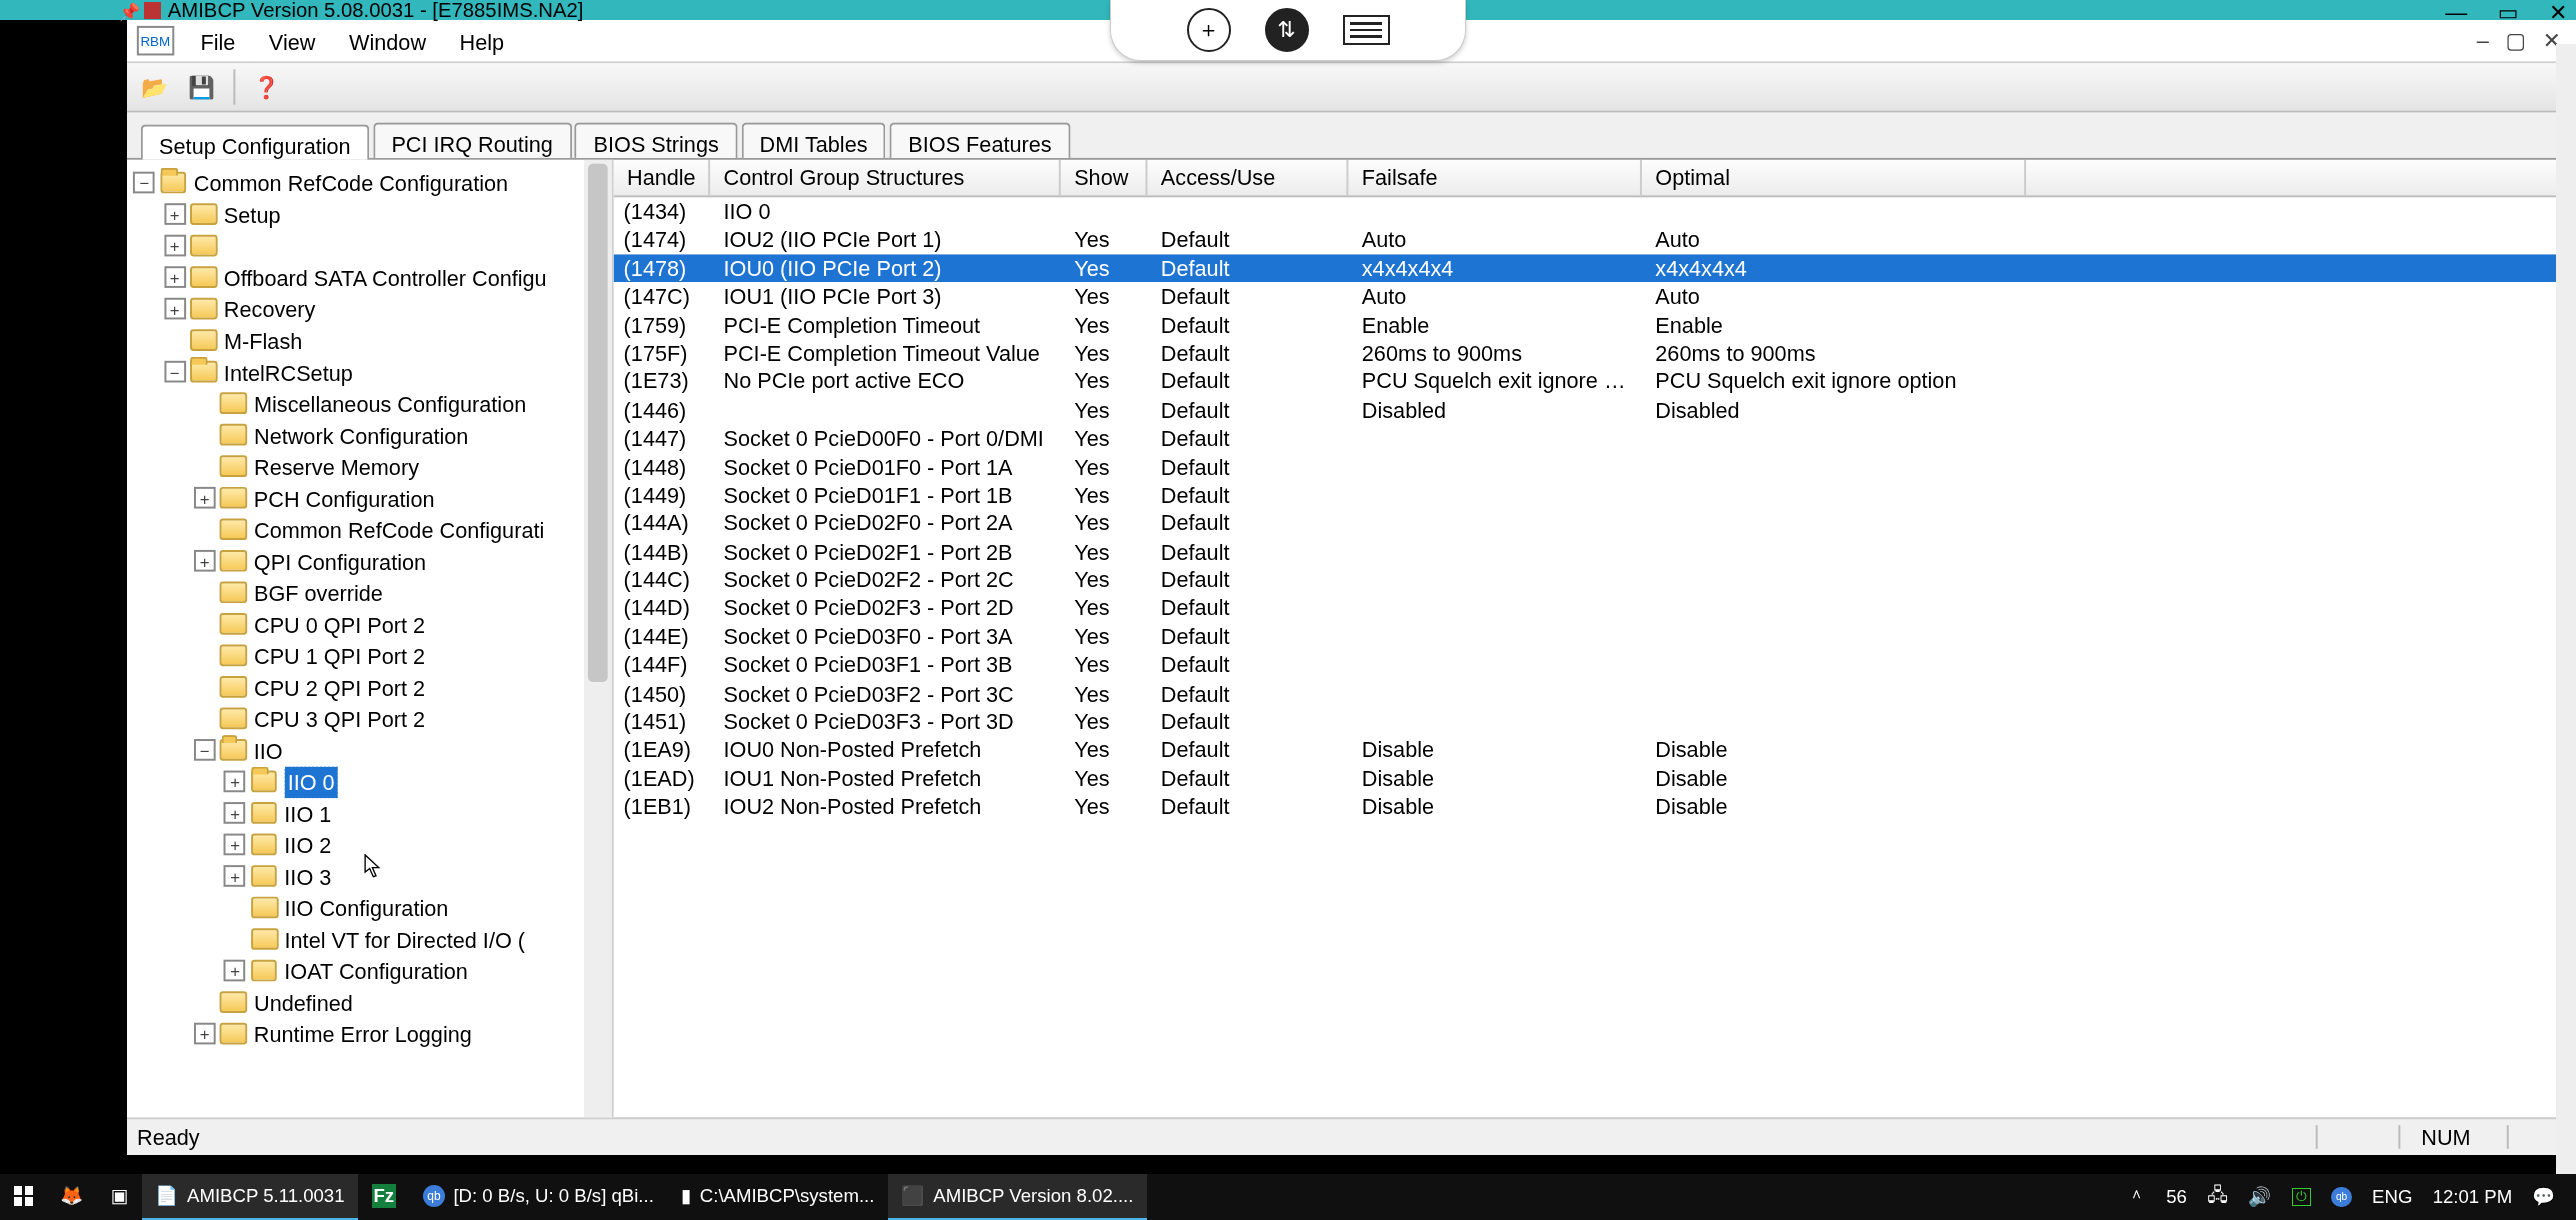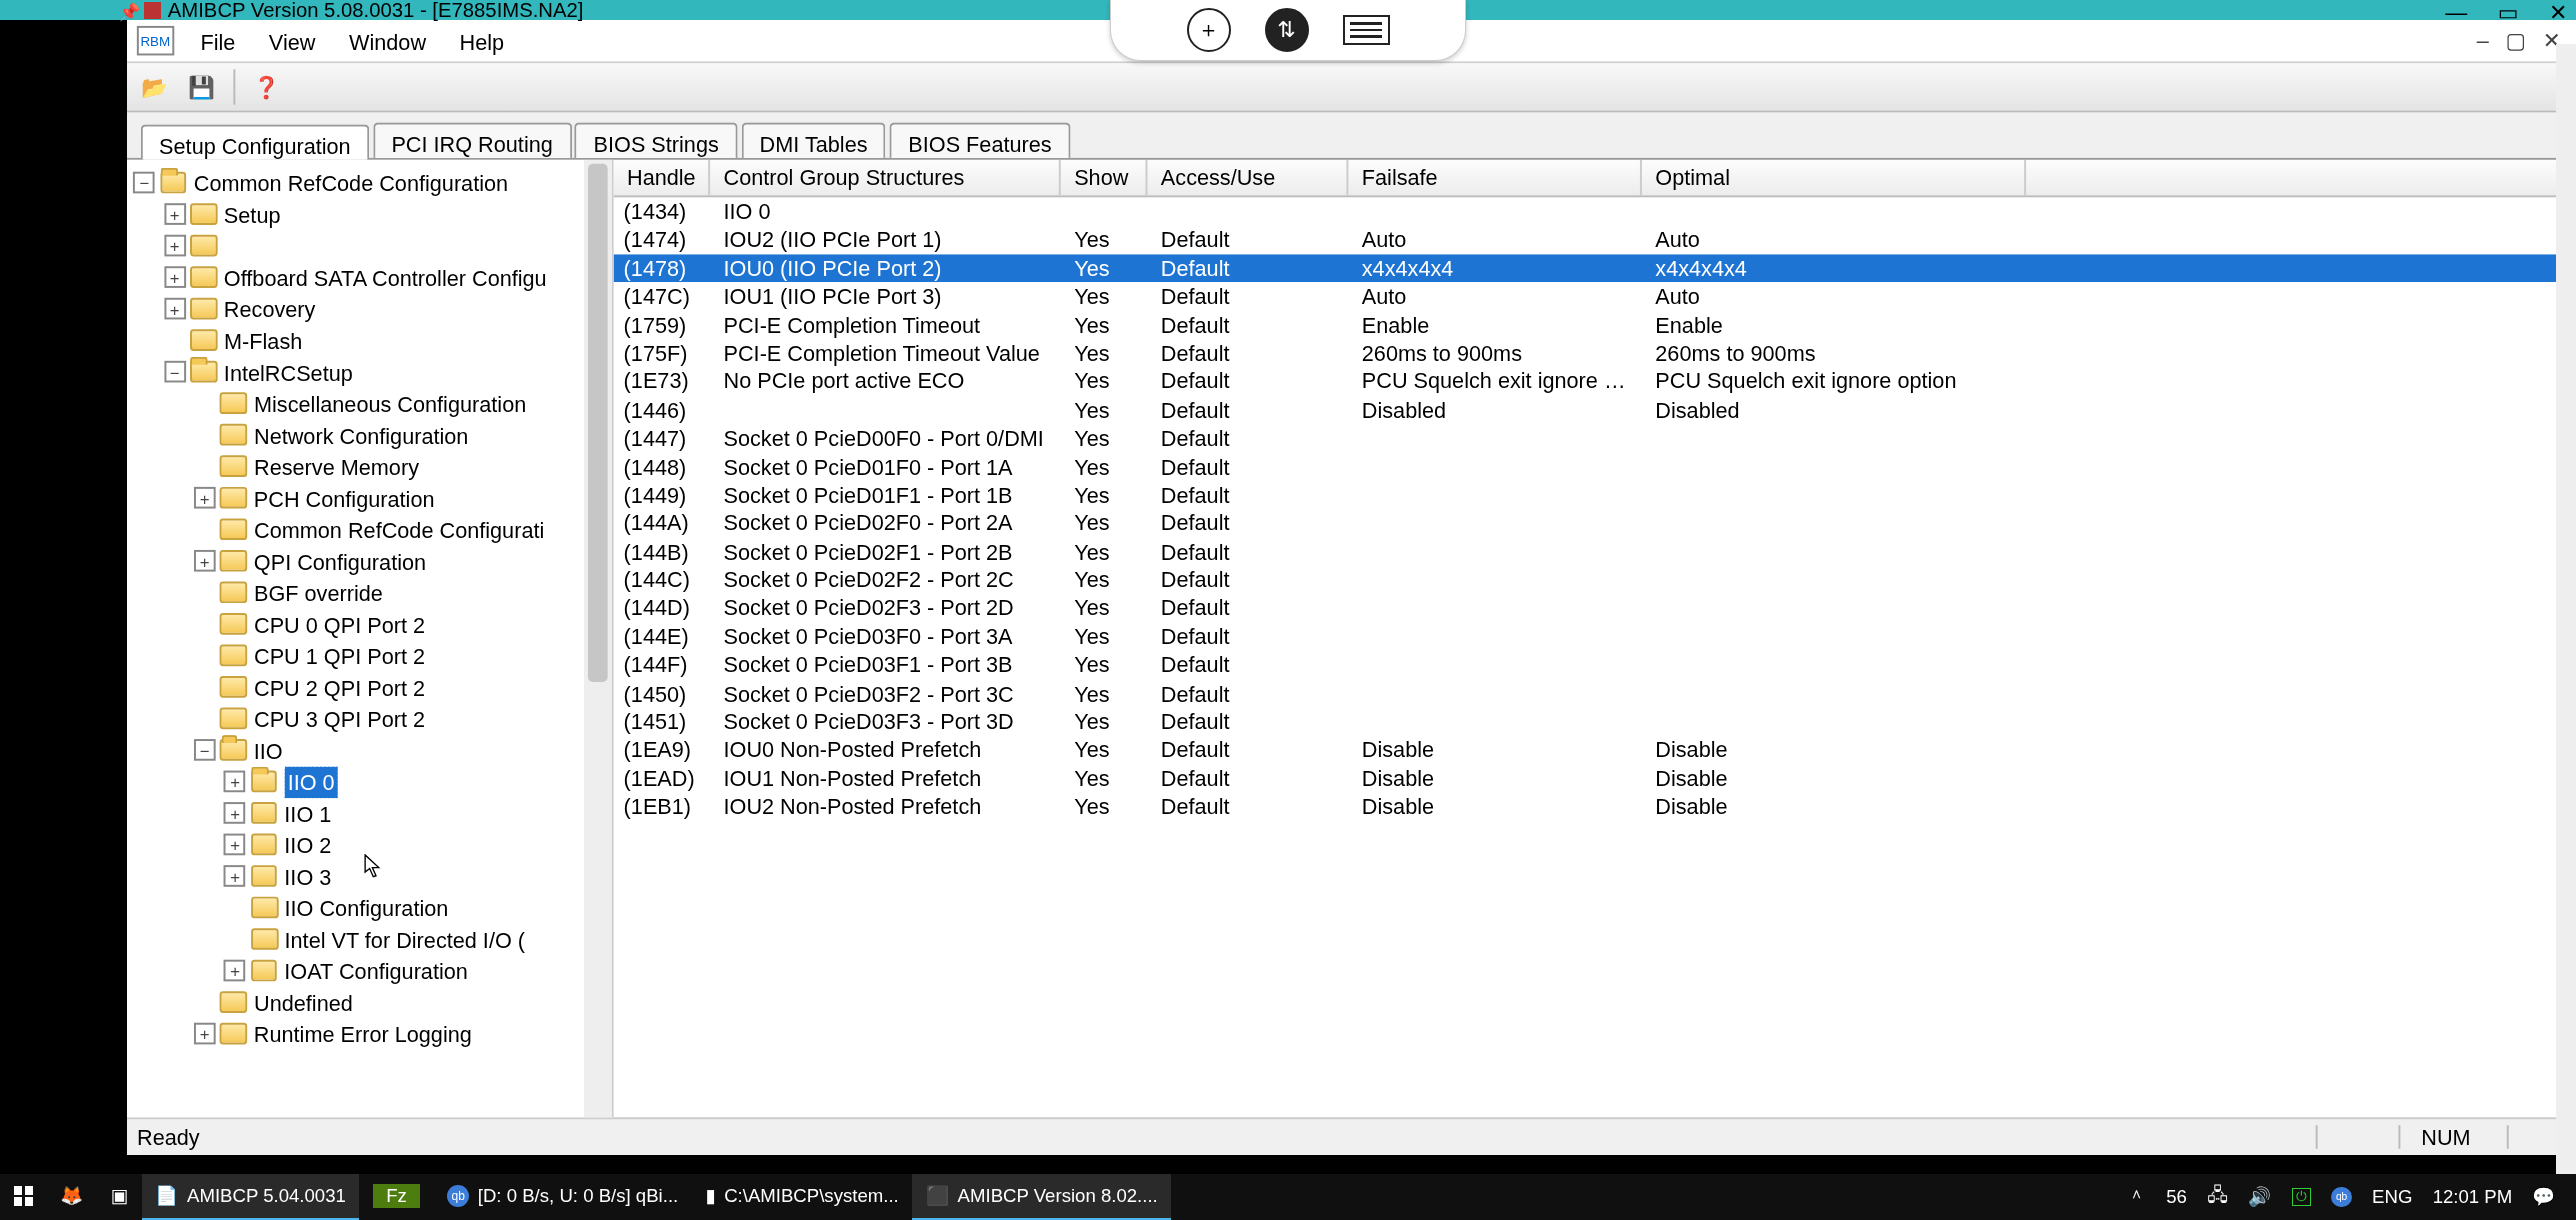--- a/index.html
+++ b/index.html
@@ -696,24 +696,24 @@
       </span>
   </div>
   <div class="tbitem">
       <span>🦊</span>
     </div>
   <div class="tbitem">
       <span>▣</span>
     </div>
   <div class="tbitem active">
       <span>📄</span>
-      <span>AMIBCP 5.04.0031</span>
+      <span>AMIBCP 5.11.0031</span>
     </div>
   <div class="tbitem">
-      <span style="background:#4d7c0f;color:#fff;width:47px;height:24px;display:inline-flex;align-items:center;justify-content:center;font-weight:normal">Fz</span>
+      <span style="background:#15803d;color:#fff;width:24px;height:24px;display:inline-flex;align-items:center;justify-content:center;font-weight:bold">Fz</span>
     </div>
   <div class="tbitem">
       <span style="background:#3b7dd8;color:#fff;width:22px;height:22px;border-radius:50%;display:inline-flex;align-items:center;justify-content:center;font-size:12px">qb</span>
       <span>[D: 0 B/s, U: 0 B/s] qBi...</span>
     </div>
   <div class="tbitem">
       <span>▮</span>
       <span>C:\AMIBCP\system...</span>
     </div>
   <div class="tbitem active">

